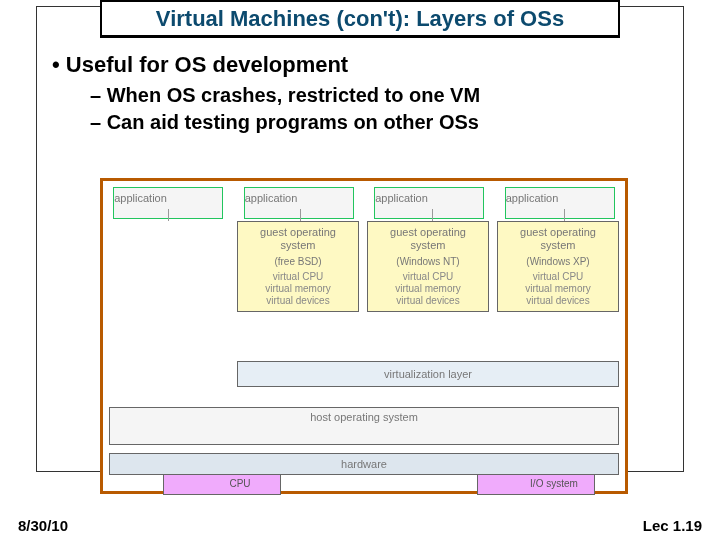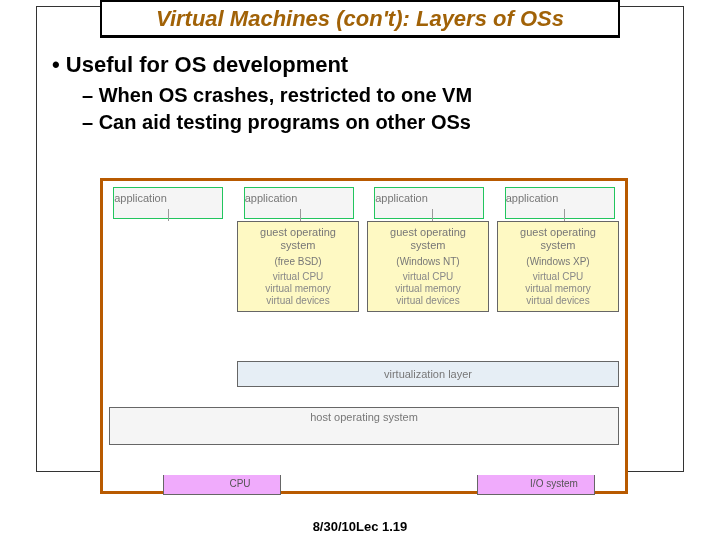--- a/index.html
+++ b/index.html
@@ -1,42 +1,42 @@
 <!DOCTYPE html>
 <html><head>
 <meta charset="utf-8">
 <style>
   * { box-sizing: border-box; margin: 0; padding: 0; }
   html, body { width: 720px; height: 540px; font-family: "Comic Sans MS", "Chalkboard SE", cursive, sans-serif; background: #fff; }
   .slide { position: relative; width: 720px; height: 540px; }
   .outer-box { position: absolute; left: 36px; top: 6px; width: 648px; height: 466px; border: 1px solid #333; }
-  .title-box { position: absolute; left: 100px; top: 0px; width: 520px; height: 38px; border: 2px solid #000; border-bottom-width: 3px; background: #fff; text-align: center; line-height: 34px; font-size: 22px; color: #a16207; font-weight: bold; font-style: italic; }
+  .title-box { position: absolute; left: 100px; top: 0px; width: 520px; height: 38px; border: 2px solid #000; border-bottom-width: 3px; background: #fff; text-align: center; line-height: 34px; font-size: 22px; color: #0c4a6e; font-weight: bold; }
   .bullets { position: absolute; left: 52px; top: 52px; font-size: 22px; color: #000; font-weight: bold; }
   .b1 { margin-bottom: 4px; }
-  .sub { margin-left: 30px; font-size: 20px; font-weight: bold; line-height: 1.35; }
+  .sub { margin-left: 38px; font-size: 20px; font-weight: bold; line-height: 1.35; }
   .diagram-border { position: absolute; left: 100px; top: 178px; width: 528px; height: 316px; border: 3px solid #b85a00; background: #fff; }
   .diagram { position: absolute; inset: 0; font-family: Arial, Helvetica, sans-serif; font-size: 11px; color: #777; font-weight: normal; }
   .apps-row { position: absolute; top: 6px; left: 0; right: 0; display: flex; justify-content: space-around; }
   .app { width: 110px; height: 32px; border: 1px solid #22c55e; background: #f5f5f5; line-height: 20px; }
   .guest-row { position: absolute; top: 40px; left: 134px; right: 6px; display: flex; justify-content: space-between; gap: 8px; }
   .guest { flex: 1; border: 1px solid #666; background: #fef9c3; padding: 4px 6px; text-align: center; display: flex; flex-direction: column; gap: 4px; }
   .guest .gtitle { line-height: 1.2; }
   .guest .gsub { font-size: 10px; }
   .guest .gdev { font-size: 10px; color: #888; line-height: 1.2; }
   .virt-layer { position: absolute; top: 180px; left: 134px; right: 6px; height: 26px; border: 1px solid #666; background: #e6eef5; text-align: center; line-height: 24px; }
   .host-os { position: absolute; top: 226px; left: 6px; right: 6px; height: 38px; border: 1px solid #666; background: #f5f5f5; text-align: center; padding-top: 3px; line-height: 1.2; }
   .hw { position: absolute; top: 272px; left: 6px; right: 6px; height: 22px; border: 1px solid #666; background: #dde6ee; text-align: center; line-height: 20px; }
   .hw-sub { position: absolute; top: 294px; left: 60px; right: 30px; display: flex; justify-content: space-between; }
   .hwbox { width: 118px; height: 20px; border: 1px solid #666; border-top: none; background: #f0abfc; text-align: center; line-height: 18px; font-size: 10px; color: #555; padding-left: 36px; }
   .v-line { position: absolute; background: #999; width: 1px; }
   .vl1 { left: 65px; top: 28px; height: 12px; }
   .vl2 { left: 197px; top: 28px; height: 12px; }
   .vl3 { left: 329px; top: 28px; height: 12px; }
   .vl4 { left: 461px; top: 28px; height: 12px; }
-  .footer { position: absolute; left: 0; bottom: 6px; width: 720px; display: flex; justify-content: center; padding: 0 18px; font-size: 13px; color: #000; font-weight: bold; }
+  .footer { position: absolute; left: 0; bottom: 6px; width: 720px; display: flex; justify-content: space-between; padding: 0 18px; font-size: 15px; color: #000; font-weight: bold; }
 </style>
 </head>
 <body>
 
 <div class="slide">
   <div class="outer-box"></div>
   <div class="title-box">Virtual Machines (con't): Layers of OSs</div>
 
   <div class="bullets">
     <div class="b1">• Useful for OS development</div>
@@ -74,20 +74,21 @@
           <div class="gdev">virtual CPU<br>virtual memory<br>virtual devices</div>
         </div>
       </div>
 
       <div class="virt-layer">virtualization layer</div>
 
       <div class="host-os">
         <div>host operating system</div>
       </div>
 
+      <div class="hw">hardware</div>
       <div class="hw-sub">
         <div class="hwbox">CPU</div>
         <div class="hwbox">I/O system</div>
       </div>
     </div>
   </div>
 
   <div class="footer">
     <span>8/30/10</span>
     <span>Lec 1.19</span>

